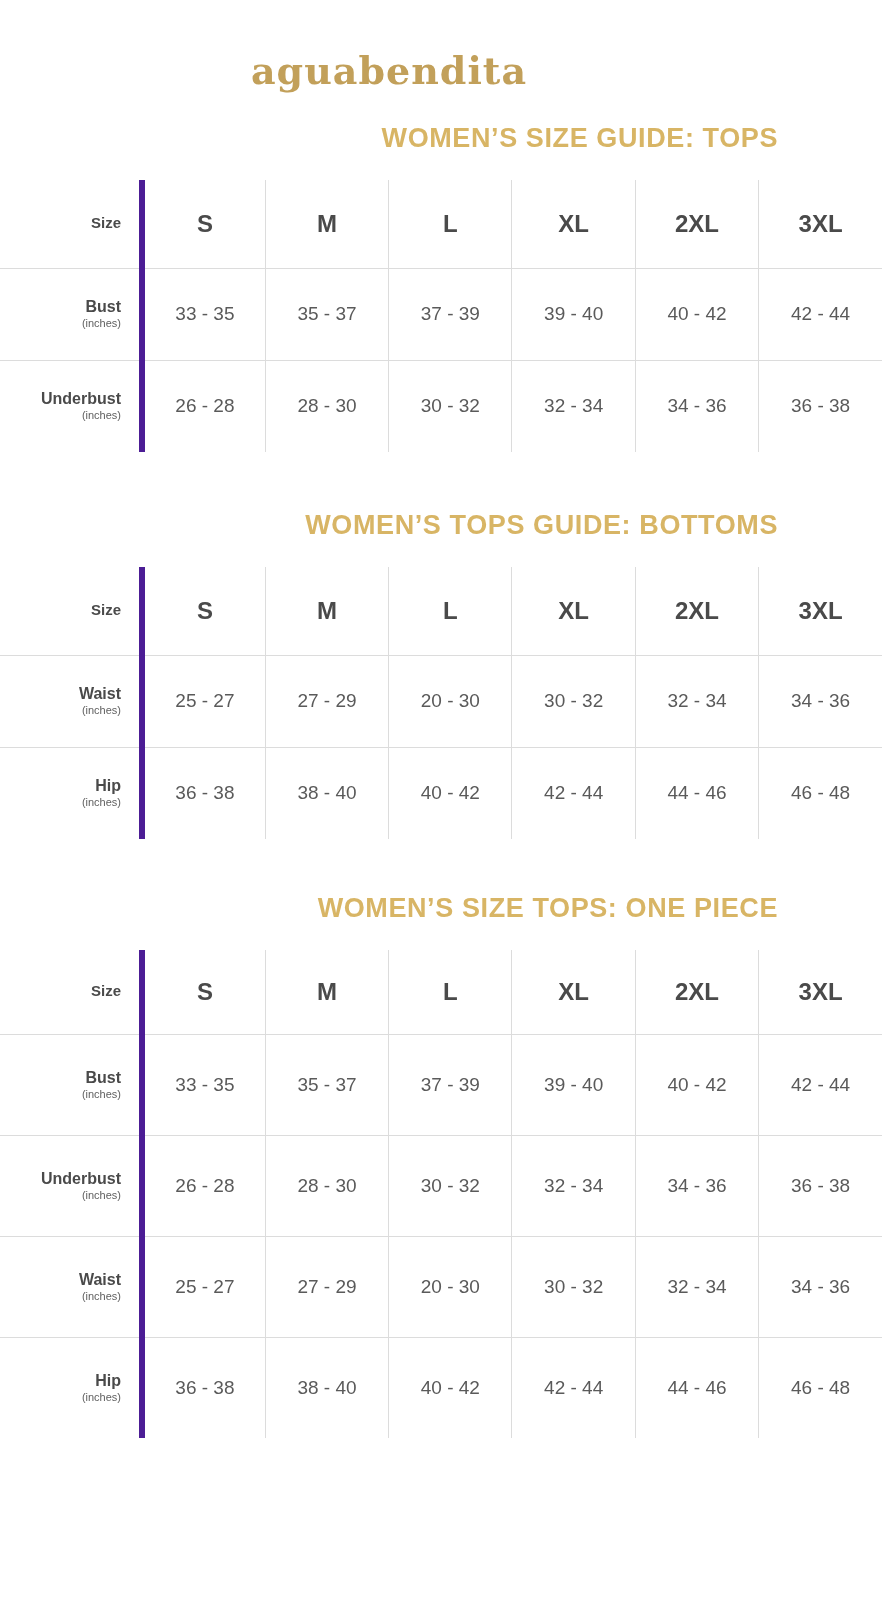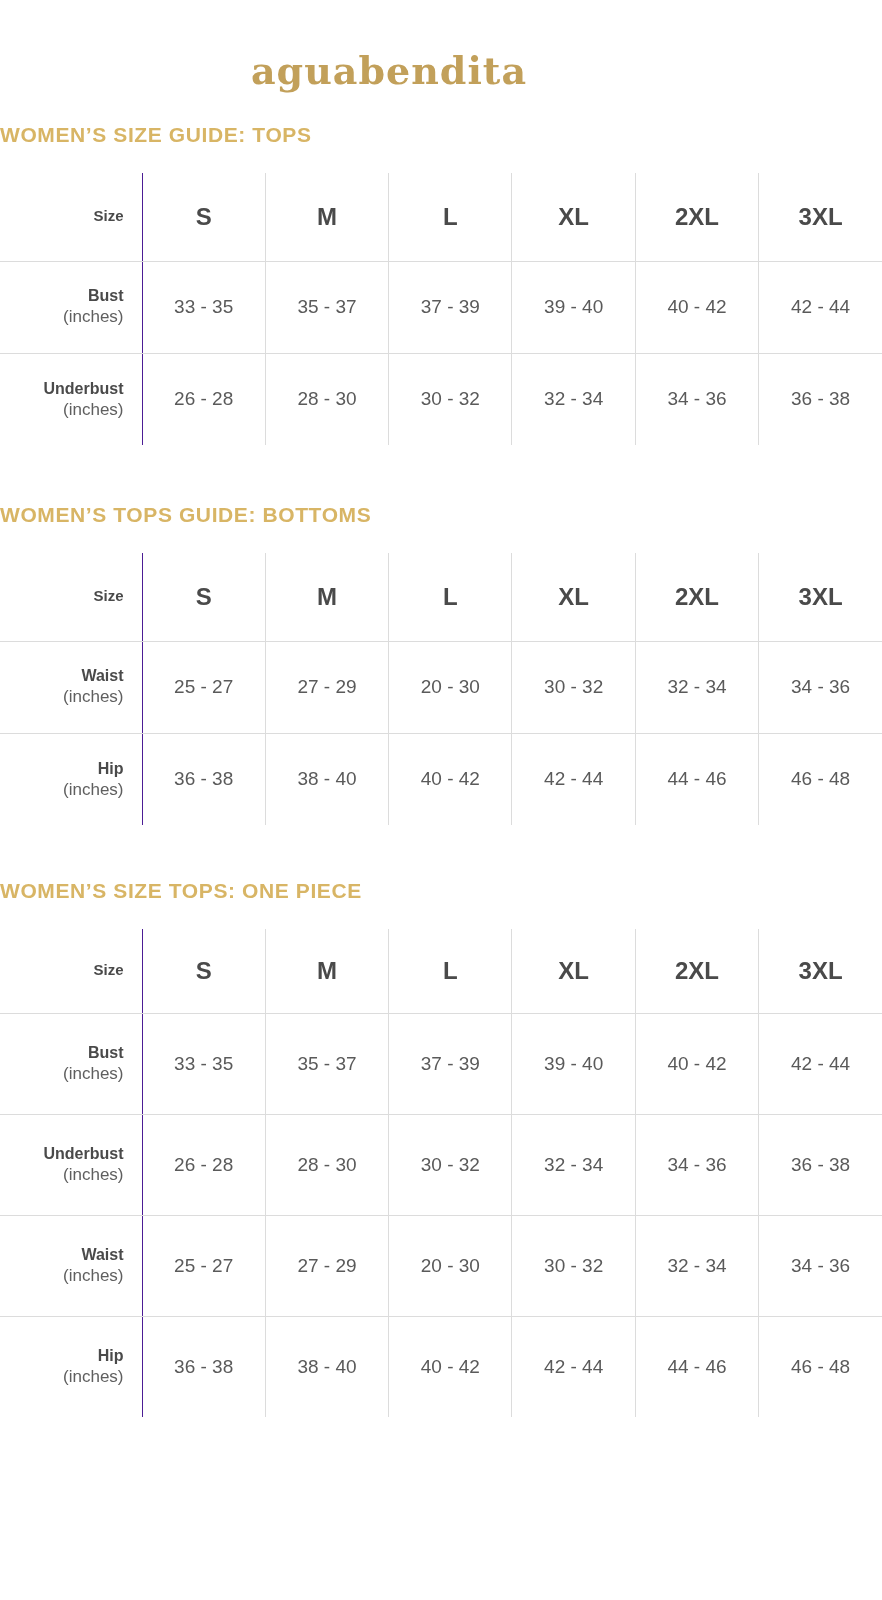--- a/index.html
+++ b/index.html
@@ -25,23 +25,23 @@
     font-family: "DejaVu Serif", serif;
     font-size: 38px;
     letter-spacing: 1px;
     color: #c2a05a;
     font-weight: 700;
     margin: 8px 0 30px 0;
     font-style: normal;
   }
   
   .section-title {
-    text-align: left;
+    text-align: right;
     color: #d8b565;
-    font-size: 21px;
+    font-size: 27px;
     font-weight: 700;
     letter-spacing: 0.6px;
     margin: 0 0 26px 0;
   }
   .section {
     margin-bottom: 44px;
   }
   .section.s2 { margin-top: 58px; }
   .section.s3 { margin-top: 54px; }
 
@@ -71,36 +71,36 @@
     padding-right: 18px;
     font-size: 16px;
     font-weight: 700;
     color: #4a4a4a;
     line-height: 1.25;
     width: 142px;
   }
   .tbl td.rowhead .unit {
     display: block;
     font-weight: 400;
-    font-size: 17px;
+    font-size: 11px;
     color: #5f5f5f;
   }
   .tbl tr.head td {
     font-size: 24px;
     font-weight: 700;
     color: #4a4a4a;
     height: 88px;
     border-bottom: 1px solid #dcdcdc;
   }
   .tbl tr.head td.rowhead {
     font-size: 15px;
     font-weight: 700;
   }
   
-  .tbl td.rowhead { border-right: 1px solid #4c1d95; }
+  .tbl td.rowhead { border-right: 6px solid #4c1d95; }
 
   
   .tbl.tight td { height: 101px; }
   .tbl.tight tr.head td { height: 84px; }
 </style>
 </head>
 <body>
 
 <div class="page">
 

